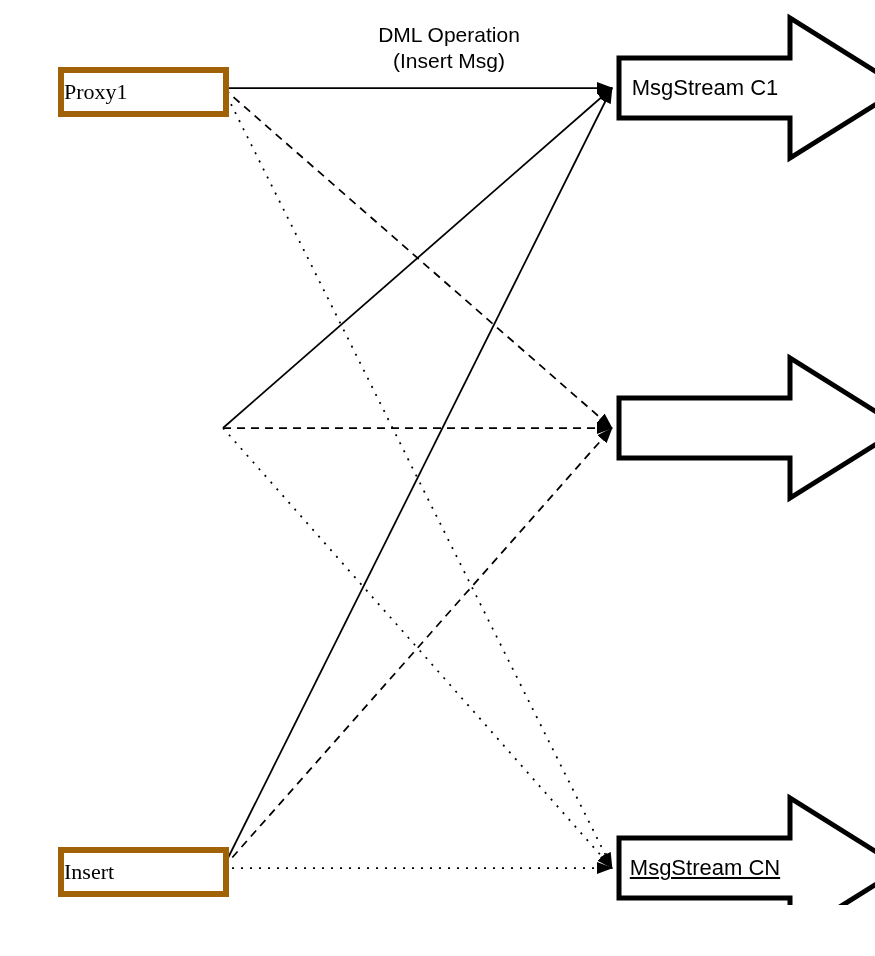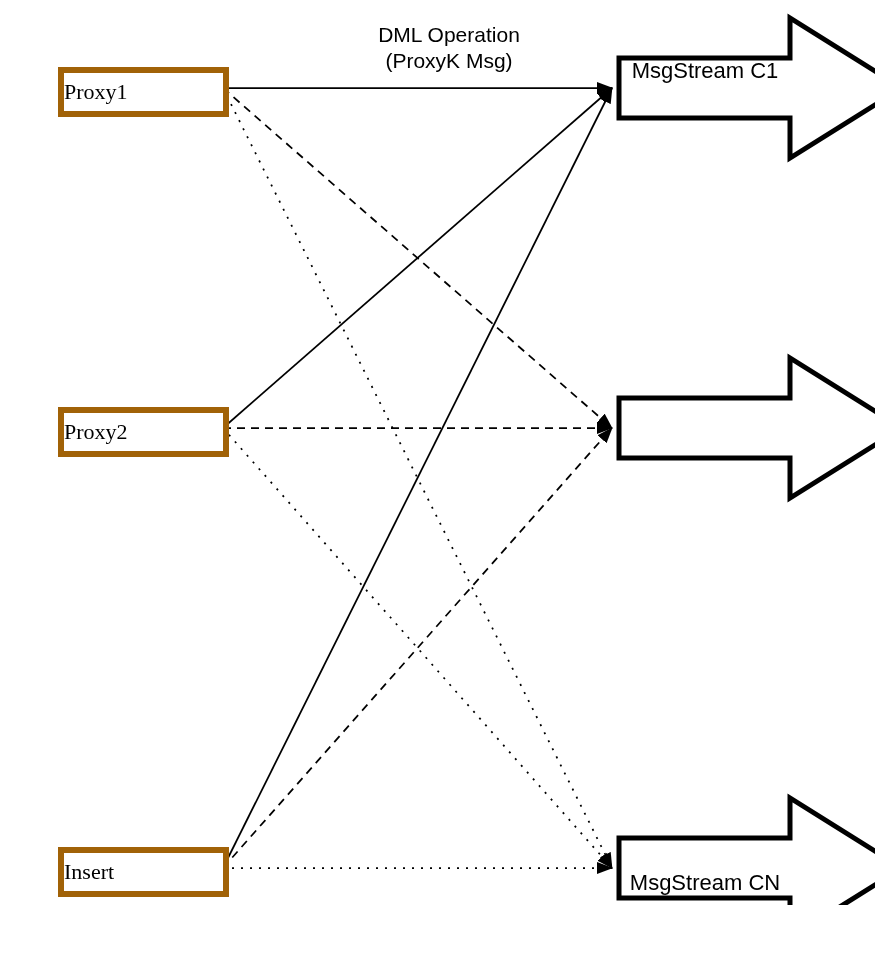--- a/index.html
+++ b/index.html
@@ -35,21 +35,21 @@
     color: #000000;
     z-index: 3;
     font-family: Liberation Serif, serif;
   }
   .stream-label {
     position: absolute;
     left: 578px;
     width: 166px;
     height: 60px;
     display: flex;
-    align-items: flex-start;
+    align-items: center;
     justify-content: center;
     font-size: 22px;
     color: #000000;
     z-index: 3;
     white-space: nowrap;
   }
   .diagram-label {
     position: absolute;
     left: 250px;
     top: 22px;
@@ -81,33 +81,30 @@
       <line x1="179" y1="88" x2="568" y2="428" stroke="#000000" stroke-width="1.75" stroke-dasharray="8,6" marker-end="url(#arrowhead)"></line>
       <line x1="179" y1="428" x2="568" y2="428" stroke="#000000" stroke-width="1.75" stroke-dasharray="8,6" marker-end="url(#arrowhead)"></line>
       <line x1="179" y1="868" x2="568" y2="428" stroke="#000000" stroke-width="1.75" stroke-dasharray="8,6" marker-end="url(#arrowhead)"></line>
       <line x1="179" y1="88" x2="568" y2="868" stroke="#000000" stroke-width="1.75" stroke-dasharray="2,7" marker-end="url(#arrowhead)"></line>
       <line x1="179" y1="428" x2="568" y2="868" stroke="#000000" stroke-width="1.75" stroke-dasharray="2,7" marker-end="url(#arrowhead)"></line>
       <line x1="179" y1="868" x2="568" y2="868" stroke="#000000" stroke-width="1.75" stroke-dasharray="2,7" marker-end="url(#arrowhead)"></line>
     </svg>
 
   <div class="diagram-label">
     <div>DML Operation</div>
-    <div>(ProxyK Msg)</div>
+    <div>(Insert Msg)</div>
   </div>
 
   <div class="proxy-box" style="top: 67px;">
     <span>Proxy1</span>
-  </div>
-  <div class="proxy-box" style="top: 407px;">
-    <span>Proxy2</span>
   </div>
   <div class="proxy-box" style="top: 847px;">
     <span>Insert</span>
   </div>
 
   <div class="stream-label" style="top: 58px;">
     <span>MsgStream C1</span>
   </div>
-  <div class="stream-label" style="top: 870px;">
+  <div class="stream-label" style="top: 838px; text-decoration: underline;">
     <span>MsgStream CN</span>
   </div>
 
 </div>
 
 </body></html>

